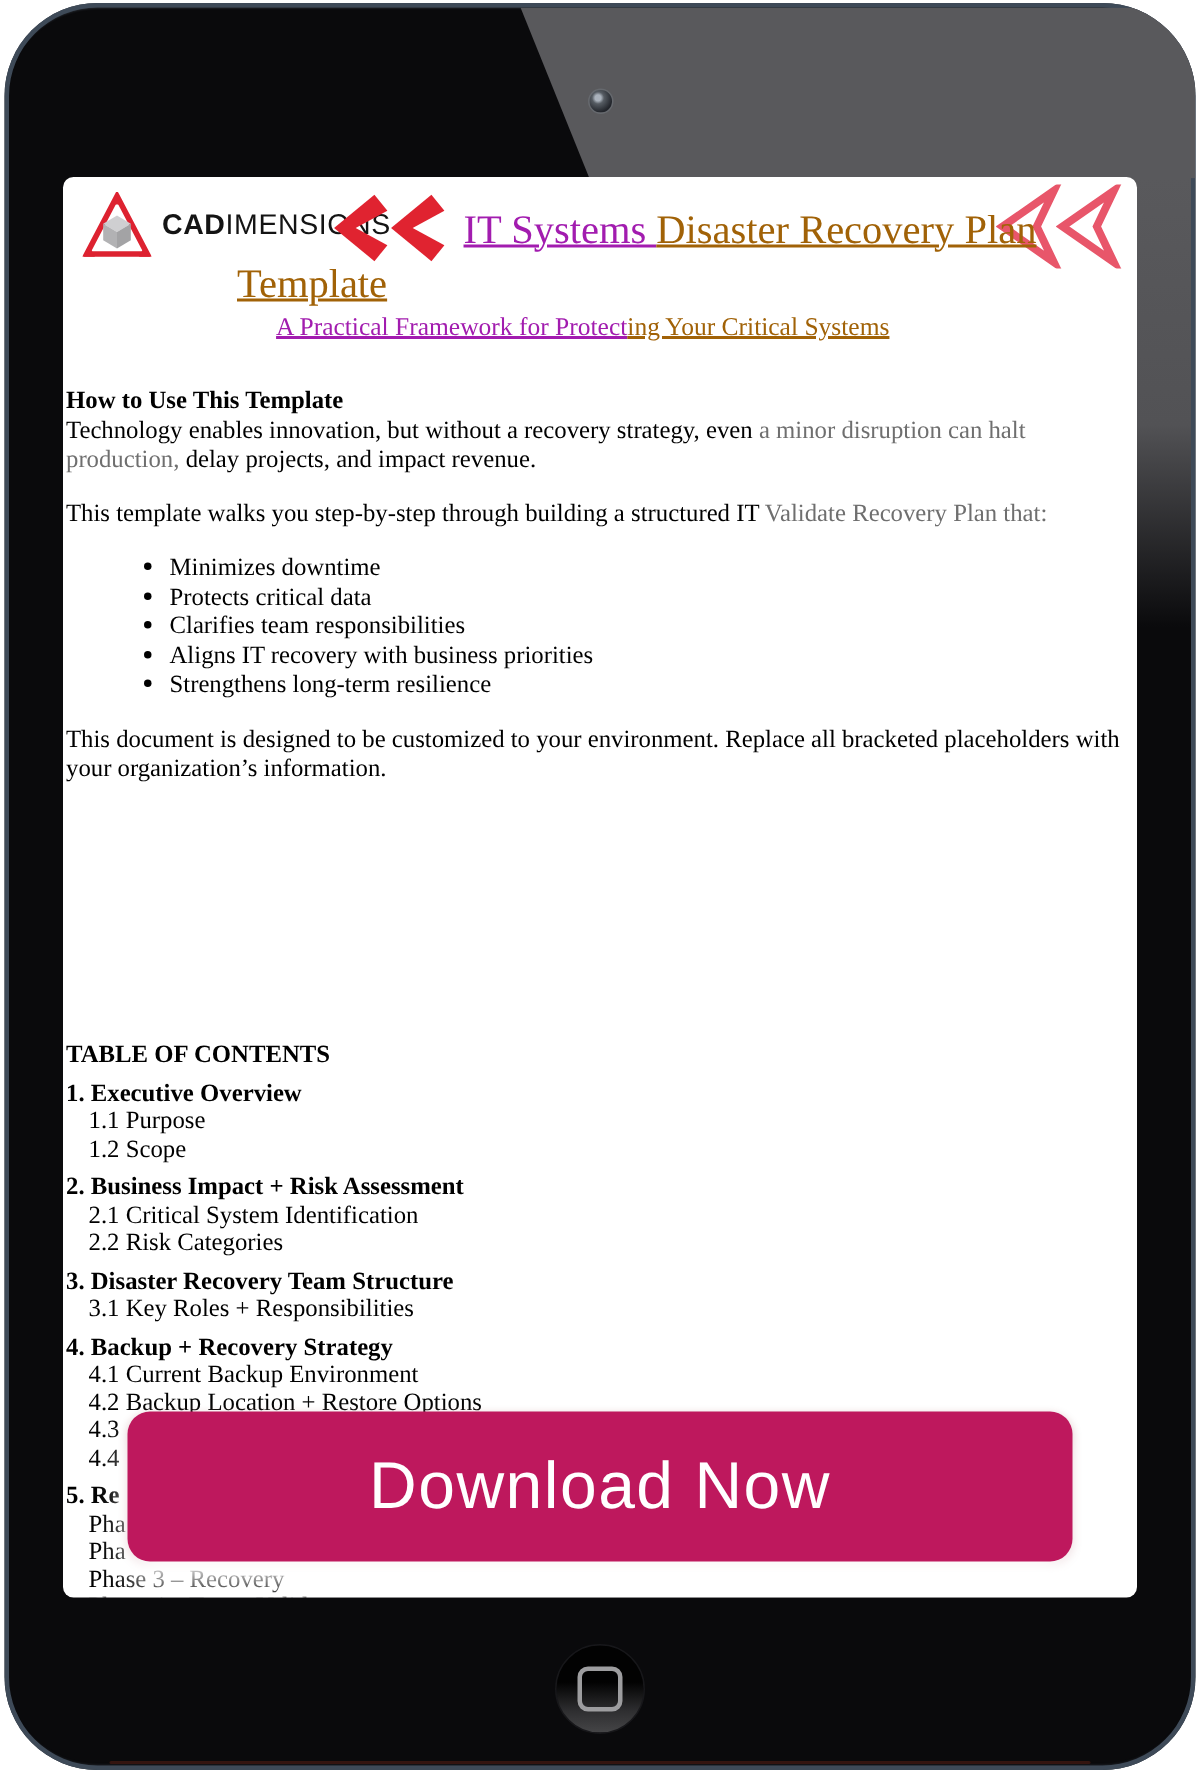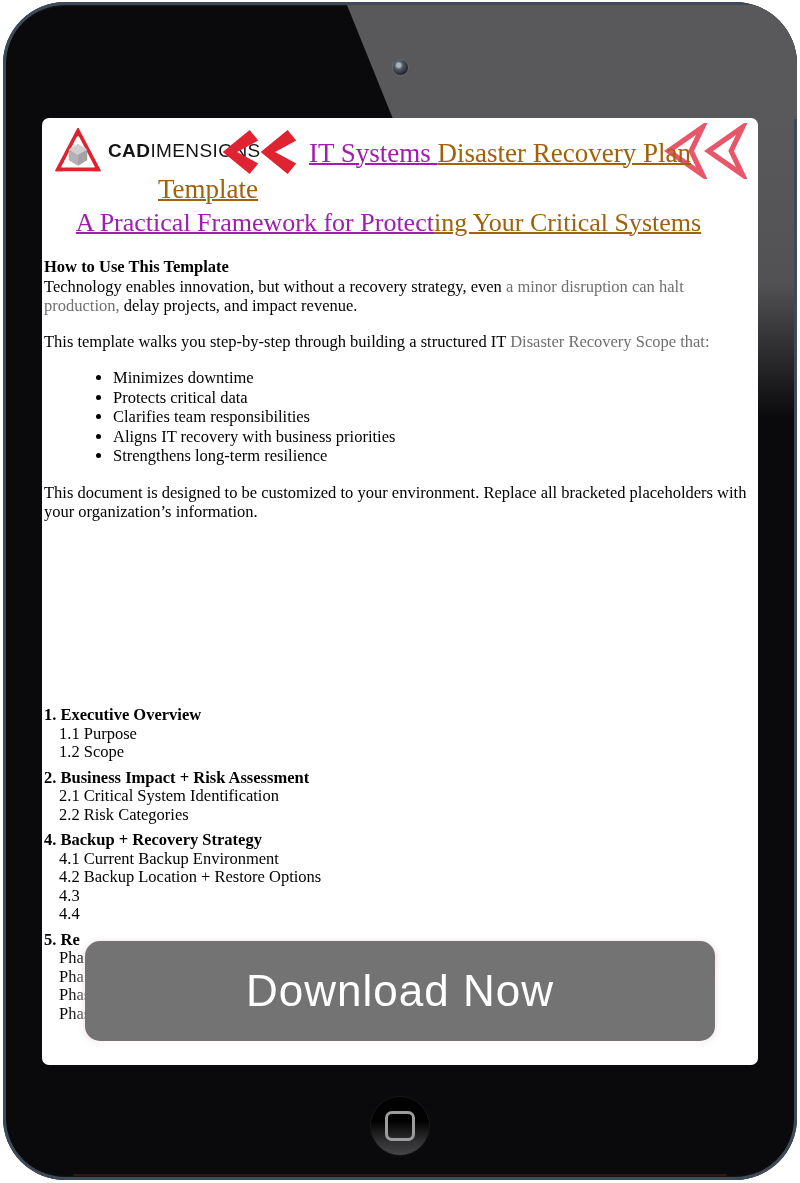--- a/index.html
+++ b/index.html
@@ -41,21 +41,21 @@
              letter-spacing:.4px;color:#141414;margin-left:7px;white-space:nowrap;}
   .logo-text b{font-weight:800;}
   .arrows{position:absolute;display:flex;}
   .arrows-solid{left:181px;top:9px;}
   .arrows-outline{right:10px;top:5px;}
   .arrows svg{display:block;margin-left:-4px;}
 
   .t-line{position:absolute;white-space:nowrap;font-size:27px;line-height:1.15;}
   .t1{left:245px;right:45px;top:20px;text-align:center;}
   .t2{left:116px;right:0;top:56px;text-align:left;}
-  .t3{left:0;right:23px;top:90px;text-align:center;font-size:26px;}
+  .t3{left:0;right:23px;top:90px;text-align:center;font-size:17px;}
   .t-black{color:#a21caf;text-decoration:underline;text-decoration-thickness:2px;}
   .t-gray{color:#a16207;text-decoration:underline;text-decoration-thickness:2px;}
 
   
   .intro{position:absolute;left:2px;right:2px;top:139px;font-size:16.5px;line-height:19.5px;}
   .intro .h{font-weight:bold;}
   .intro p{margin:0;}
   .intro .sp{margin-top:16px;}
   .nowrap{white-space:nowrap;}
   .gray{color:#6f6f6f;}
@@ -65,21 +65,21 @@
   
   .toc{position:absolute;left:2px;right:2px;top:576px;font-size:16.5px;line-height:18.5px;}
   .toc-h0{font-weight:bold;}
   .toc-sec{margin-top:7px;}
   .toc-sec:first-of-type{margin-top:12px;}
   .toc-t{font-weight:bold;}
   .toc-i{padding-left:15px;}
 
   
   .cta{position:absolute;left:43px;top:823px;width:630px;height:100px;border-radius:15px;
-       background:#737373;display:flex;align-items:center;justify-content:center;
+       background:#be185d;display:flex;align-items:center;justify-content:center;
        cursor:pointer;border:none;
        box-shadow:0 14px 20px rgba(255,255,255,.95),0 2px 6px rgba(120,0,20,.25);}
   .cta-label{color:#ffffff;font-family:"Liberation Sans","DejaVu Sans",sans-serif;
              font-size:44px;font-weight:500;letter-spacing:1px;}
 </style>
 </head>
 <body>
 
 <div class="tablet">
   <div class="refl-wrap">
@@ -126,45 +126,50 @@
       </div>
 
       <div class="t-line t1"><span class="t-black">IT Systems </span><span class="t-gray">Disaster Recovery Plan</span></div>
       <div class="t-line t2"><span class="t-gray">Template</span></div>
       <div class="t-line t3"><span class="t-black">A Practical Framework for Protect</span><span class="t-gray">ing Your Critical Systems</span></div>
     </div>
 
     <div class="intro">
       <div class="h">How to Use This Template</div>
       <p><span>Technology enables innovation, but without a recovery strategy, even</span><span class="gray"> a minor disruption can halt production,</span><span> delay projects, and impact revenue.</span></p>
-      <p class="sp nowrap"><span>This template walks you step-by-step through building a structured IT </span><span class="gray">Disaster Recovery Scope that:</span></p>
+      <p class="sp nowrap"><span>This template walks you step-by-step through building a structured IT </span><span class="gray">Validate Recovery Plan that:</span></p>
       <ul>
         <li>Minimizes downtime</li>
         <li>Protects critical data</li>
         <li>Clarifies team responsibilities</li>
         <li>Aligns IT recovery with business priorities</li>
         <li>Strengthens long-term resilience</li>
       </ul>
       <p class="sp">This document is designed to be customized to your environment. Replace all bracketed placeholders with your organization’s information.</p>
     </div>
 
     <div class="toc">
+      <div class="toc-h0">TABLE OF CONTENTS</div>
 
       <div class="toc-sec">
         <div class="toc-t">1. Executive Overview</div>
         <div class="toc-i">1.1 Purpose</div>
         <div class="toc-i">1.2 Scope</div>
       </div>
 
       <div class="toc-sec">
         <div class="toc-t">2. Business Impact + Risk Assessment</div>
         <div class="toc-i">2.1 Critical System Identification</div>
         <div class="toc-i">2.2 Risk Categories</div>
       </div>
 
+      <div class="toc-sec">
+        <div class="toc-t">3. Disaster Recovery Team Structure</div>
+        <div class="toc-i">3.1 Key Roles + Responsibilities</div>
+      </div>
 
       <div class="toc-sec">
         <div class="toc-t">4. Backup + Recovery Strategy</div>
         <div class="toc-i">4.1 Current Backup Environment</div>
         <div class="toc-i">4.2 Backup Location + Restore Options</div>
         <div class="toc-i">4.3</div>
         <div class="toc-i">4.4</div>
       </div>
 
       <div class="toc-sec">

